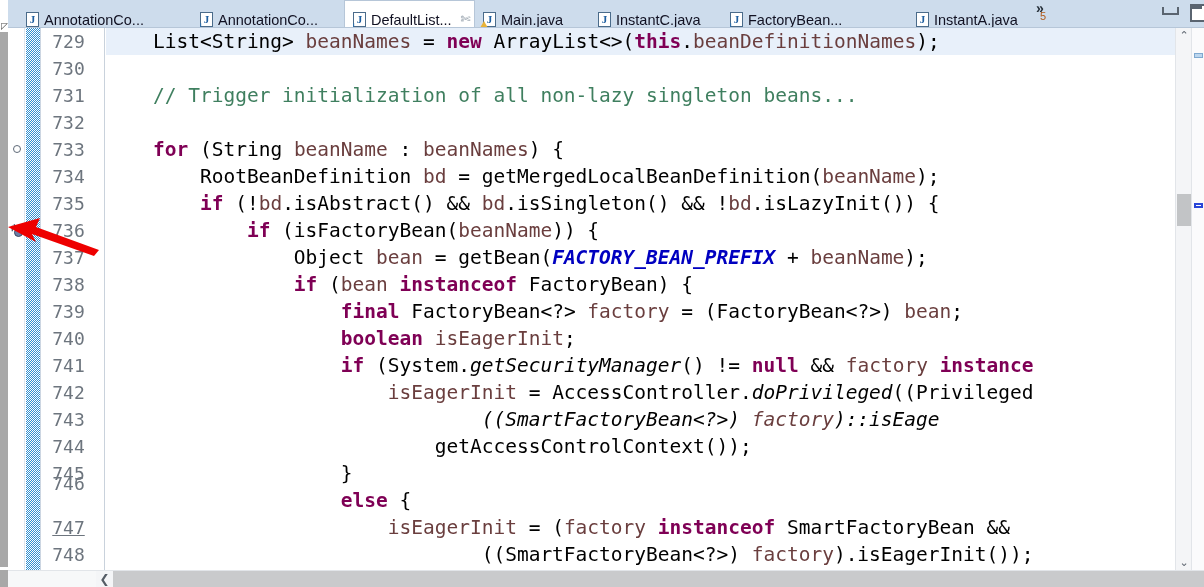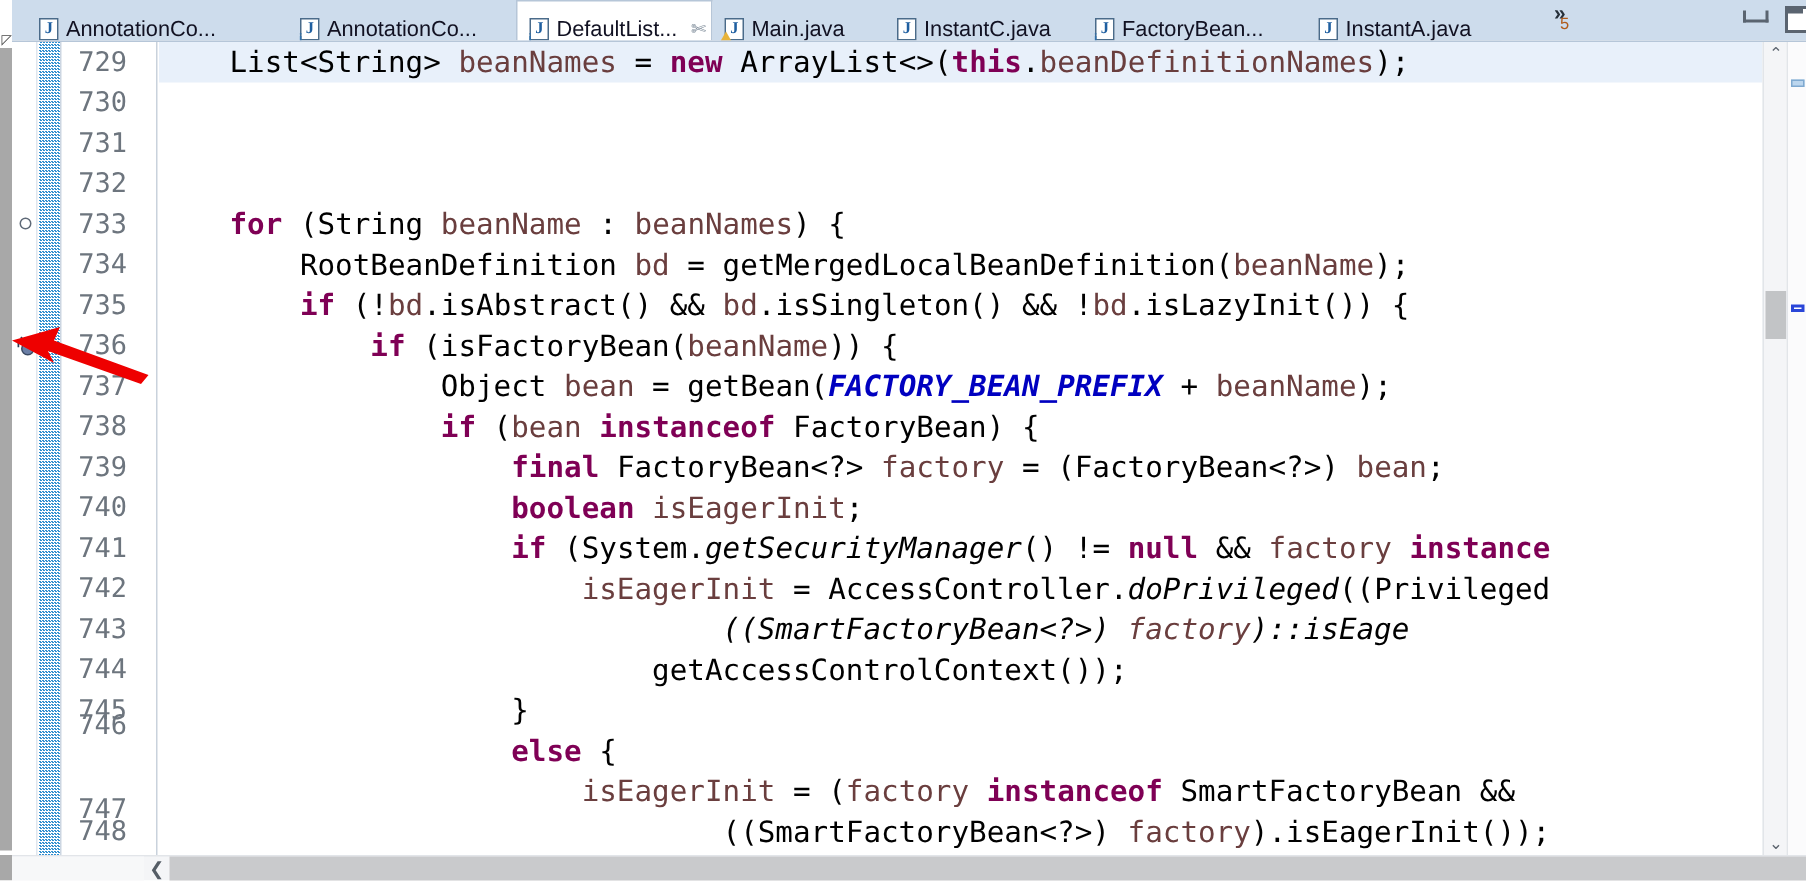--- a/index.html
+++ b/index.html
@@ -280,21 +280,21 @@
           <span class="tlabel">Main.java</span>
         </div>
         <div class="tab inactive" style="left: 582px; width: 132px;">
           <span class="ficon"></span>
           <span class="tlabel">InstantC.java</span>
         </div>
         <div class="tab inactive" style="left: 714px; width: 152px;">
           <span class="ficon info"></span>
           <span class="tlabel">FactoryBean...</span>
         </div>
-        <div class="tab inactive" style="left: 863px; width: 130px;">
+        <div class="tab inactive" style="left: 900px; width: 130px;">
           <span class="ficon"></span>
           <span class="tlabel">InstantA.java</span>
         </div>
       </div>
 
     <div class="tab-overflow">
       <span class="chev">»</span>
       <span class="cnt">5</span>
     </div>
 
@@ -329,30 +329,30 @@
           <div class="lineno" style="top: 216px;">737</div>
           <div class="lineno" style="top: 243px;">738</div>
           <div class="lineno" style="top: 270px;">739</div>
           <div class="lineno" style="top: 297px;">740</div>
           <div class="lineno" style="top: 324px;">741</div>
           <div class="lineno" style="top: 351px;">742</div>
           <div class="lineno" style="top: 378px;">743</div>
           <div class="lineno" style="top: 405px;">744</div>
           <div class="lineno" style="top: 432px;">745</div>
           <div class="lineno" style="top: 442px;">746</div>
-          <div class="lineno" style="top: 498px;">747</div>
+          <div class="lineno" style="top: 486px; text-decoration: underline;">747</div>
           <div class="lineno" style="top: 513px;">748</div>
         </div>
     </div>
 
     <div class="code-area">
       <div id="code-host">
           <div class="code-line highlight" style="top: 0px;"><span class="pl">    List&lt;String&gt; </span><span class="fld">beanNames</span><span class="pl"> = </span><span class="kw">new</span><span class="pl"> ArrayList&lt;&gt;(</span><span class="kw">this</span><span class="pl">.</span><span class="fld">beanDefinitionNames</span><span class="pl">);</span></div>
           <div class="code-line" style="top: 27px;"></div>
-          <div class="code-line" style="top: 54px;"><span class="pl">    </span></div>
+          <div class="code-line" style="top: 54px;"><span class="pl">    </span><span class="cmt">// Trigger initialization of all non-lazy singleton beans...</span></div>
           <div class="code-line" style="top: 81px;"><span class="pl">    </span></div>
           <div class="code-line" style="top: 108px;"><span class="pl">    </span><span class="kw">for</span><span class="pl"> (String </span><span class="fld">beanName</span><span class="pl"> : </span><span class="fld">beanNames</span><span class="pl">) {</span></div>
           <div class="code-line" style="top: 135px;"><span class="pl">        RootBeanDefinition </span><span class="fld">bd</span><span class="pl"> = getMergedLocalBeanDefinition(</span><span class="fld">beanName</span><span class="pl">);</span></div>
           <div class="code-line" style="top: 162px;"><span class="pl">        </span><span class="kw">if</span><span class="pl"> (!</span><span class="fld">bd</span><span class="pl">.isAbstract() &amp;&amp; </span><span class="fld">bd</span><span class="pl">.isSingleton() &amp;&amp; !</span><span class="fld">bd</span><span class="pl">.isLazyInit()) {</span></div>
           <div class="code-line" style="top: 189px;"><span class="pl">            </span><span class="kw">if</span><span class="pl"> (isFactoryBean(</span><span class="fld">beanName</span><span class="pl">)) {</span></div>
           <div class="code-line" style="top: 216px;"><span class="pl">                Object </span><span class="fld">bean</span><span class="pl"> = getBean(</span><span class="sfld">FACTORY_BEAN_PREFIX</span><span class="pl"> + </span><span class="fld">beanName</span><span class="pl">);</span></div>
           <div class="code-line" style="top: 243px;"><span class="pl">                </span><span class="kw">if</span><span class="pl"> (</span><span class="fld">bean</span><span class="pl"> </span><span class="kw">instanceof</span><span class="pl"> FactoryBean) {</span></div>
           <div class="code-line" style="top: 270px;"><span class="pl">                    </span><span class="kw">final</span><span class="pl"> FactoryBean&lt;?&gt; </span><span class="fld">factory</span><span class="pl"> = (FactoryBean&lt;?&gt;) </span><span class="fld">bean</span><span class="pl">;</span></div>
           <div class="code-line" style="top: 297px;"><span class="pl">                    </span><span class="kw">boolean</span><span class="pl"> </span><span class="fld">isEagerInit</span><span class="pl">;</span></div>
           <div class="code-line" style="top: 324px;"><span class="pl">                    </span><span class="kw">if</span><span class="pl"> (System.</span><span class="mth">getSecurityManager</span><span class="pl">() != </span><span class="kw">null</span><span class="pl"> &amp;&amp; </span><span class="fld">factory</span><span class="pl"> </span><span class="kw">instance</span></div>

